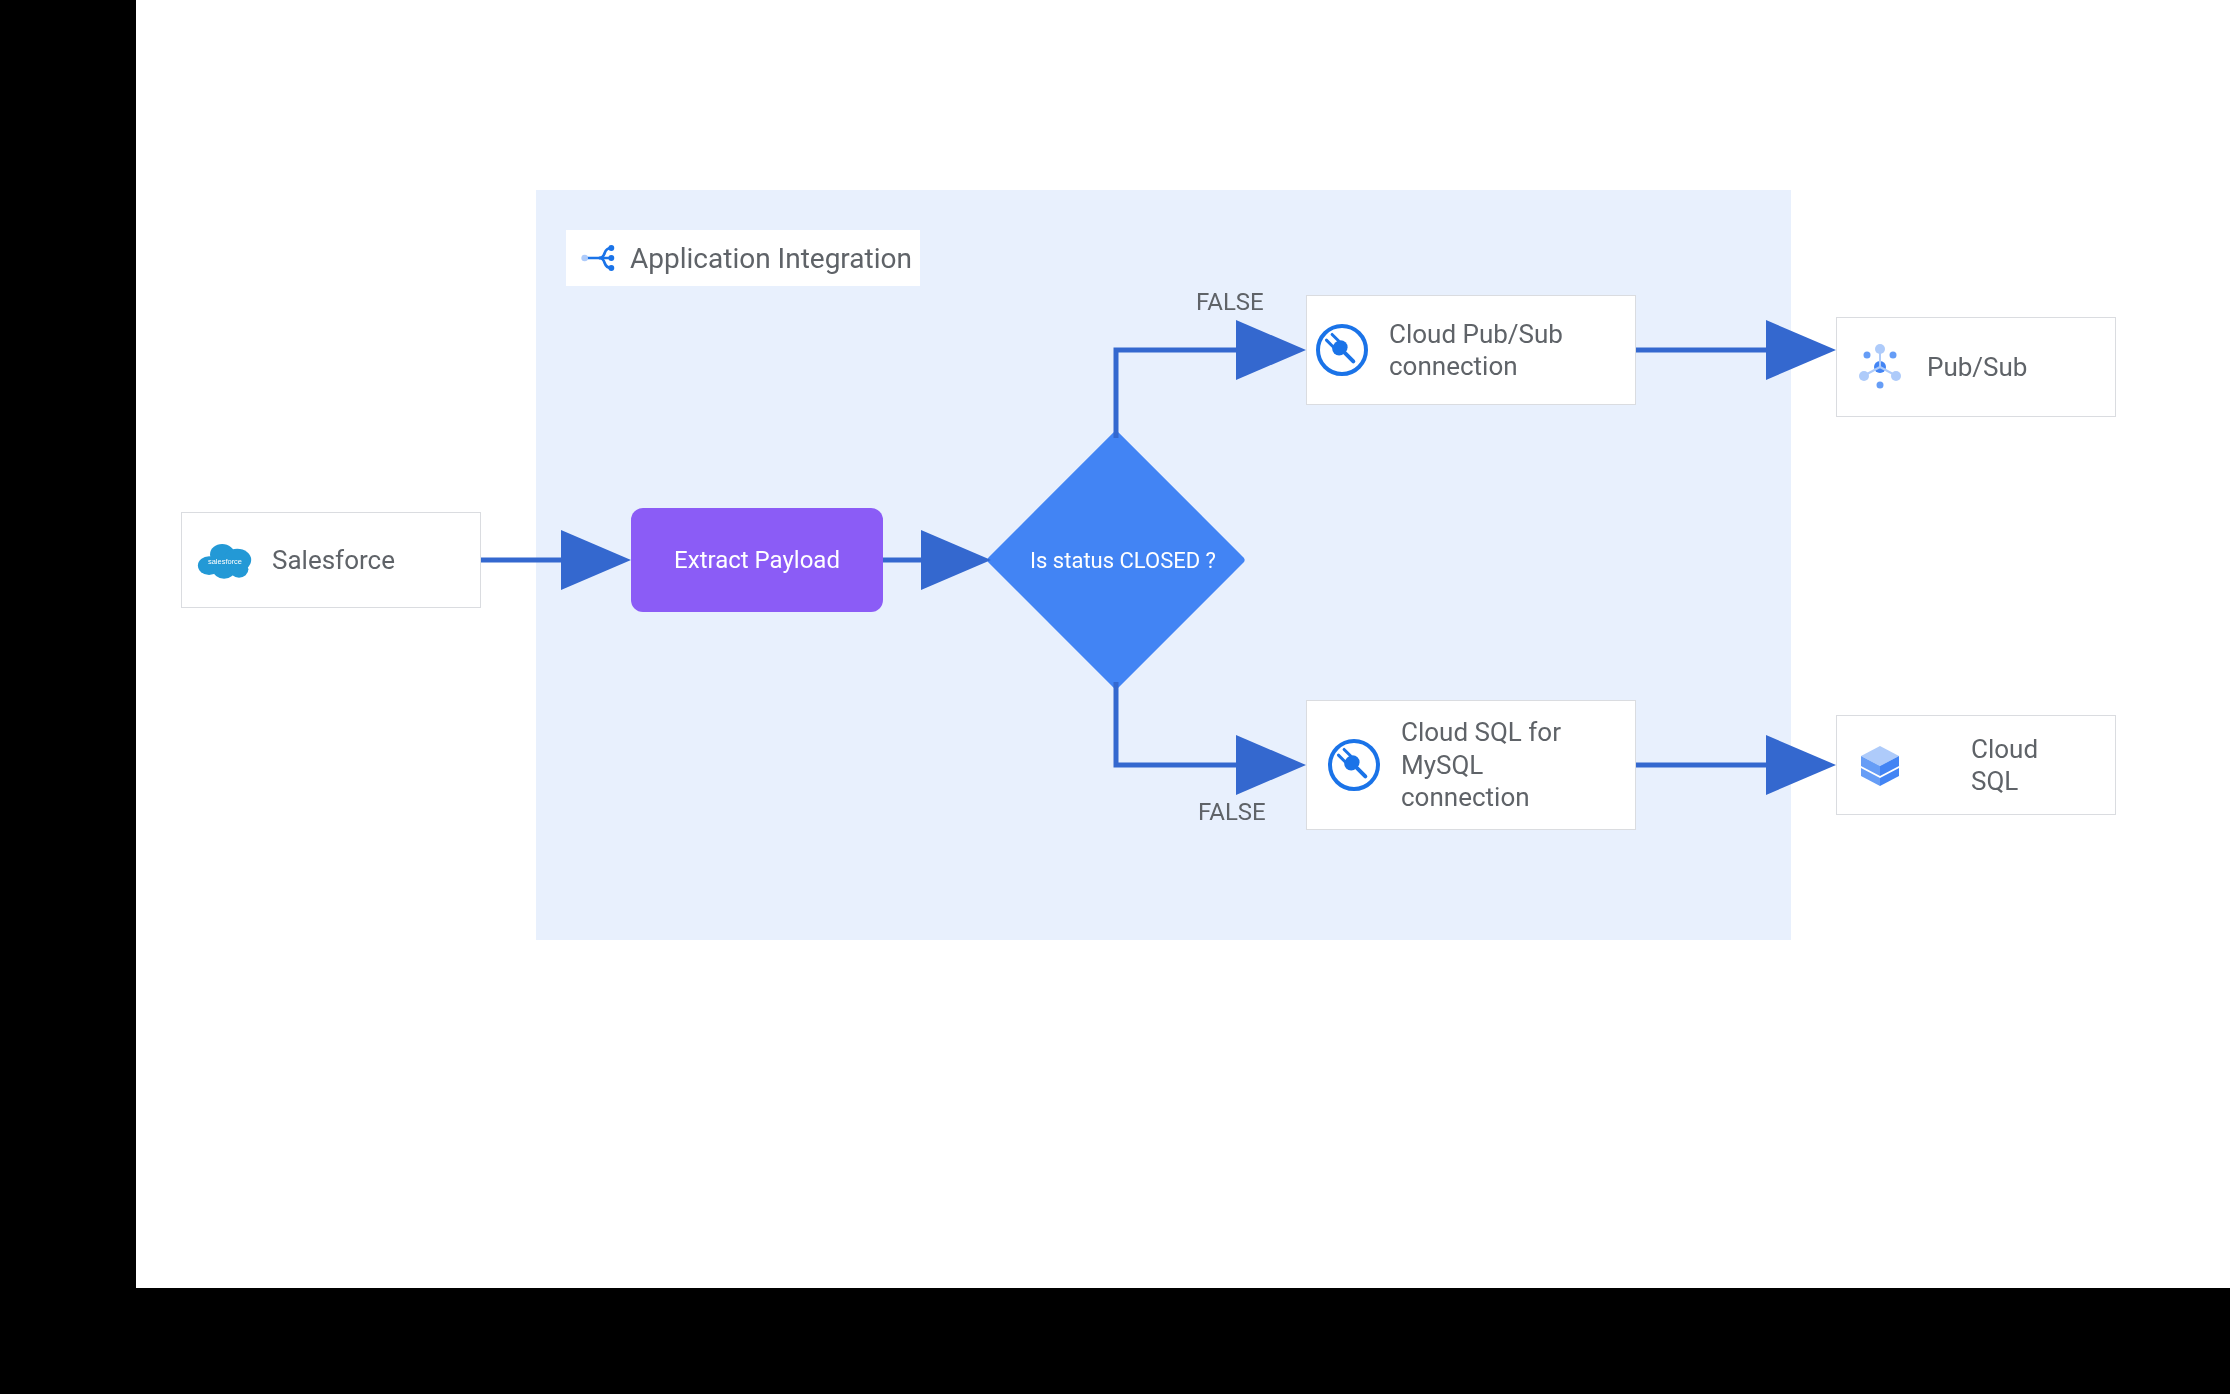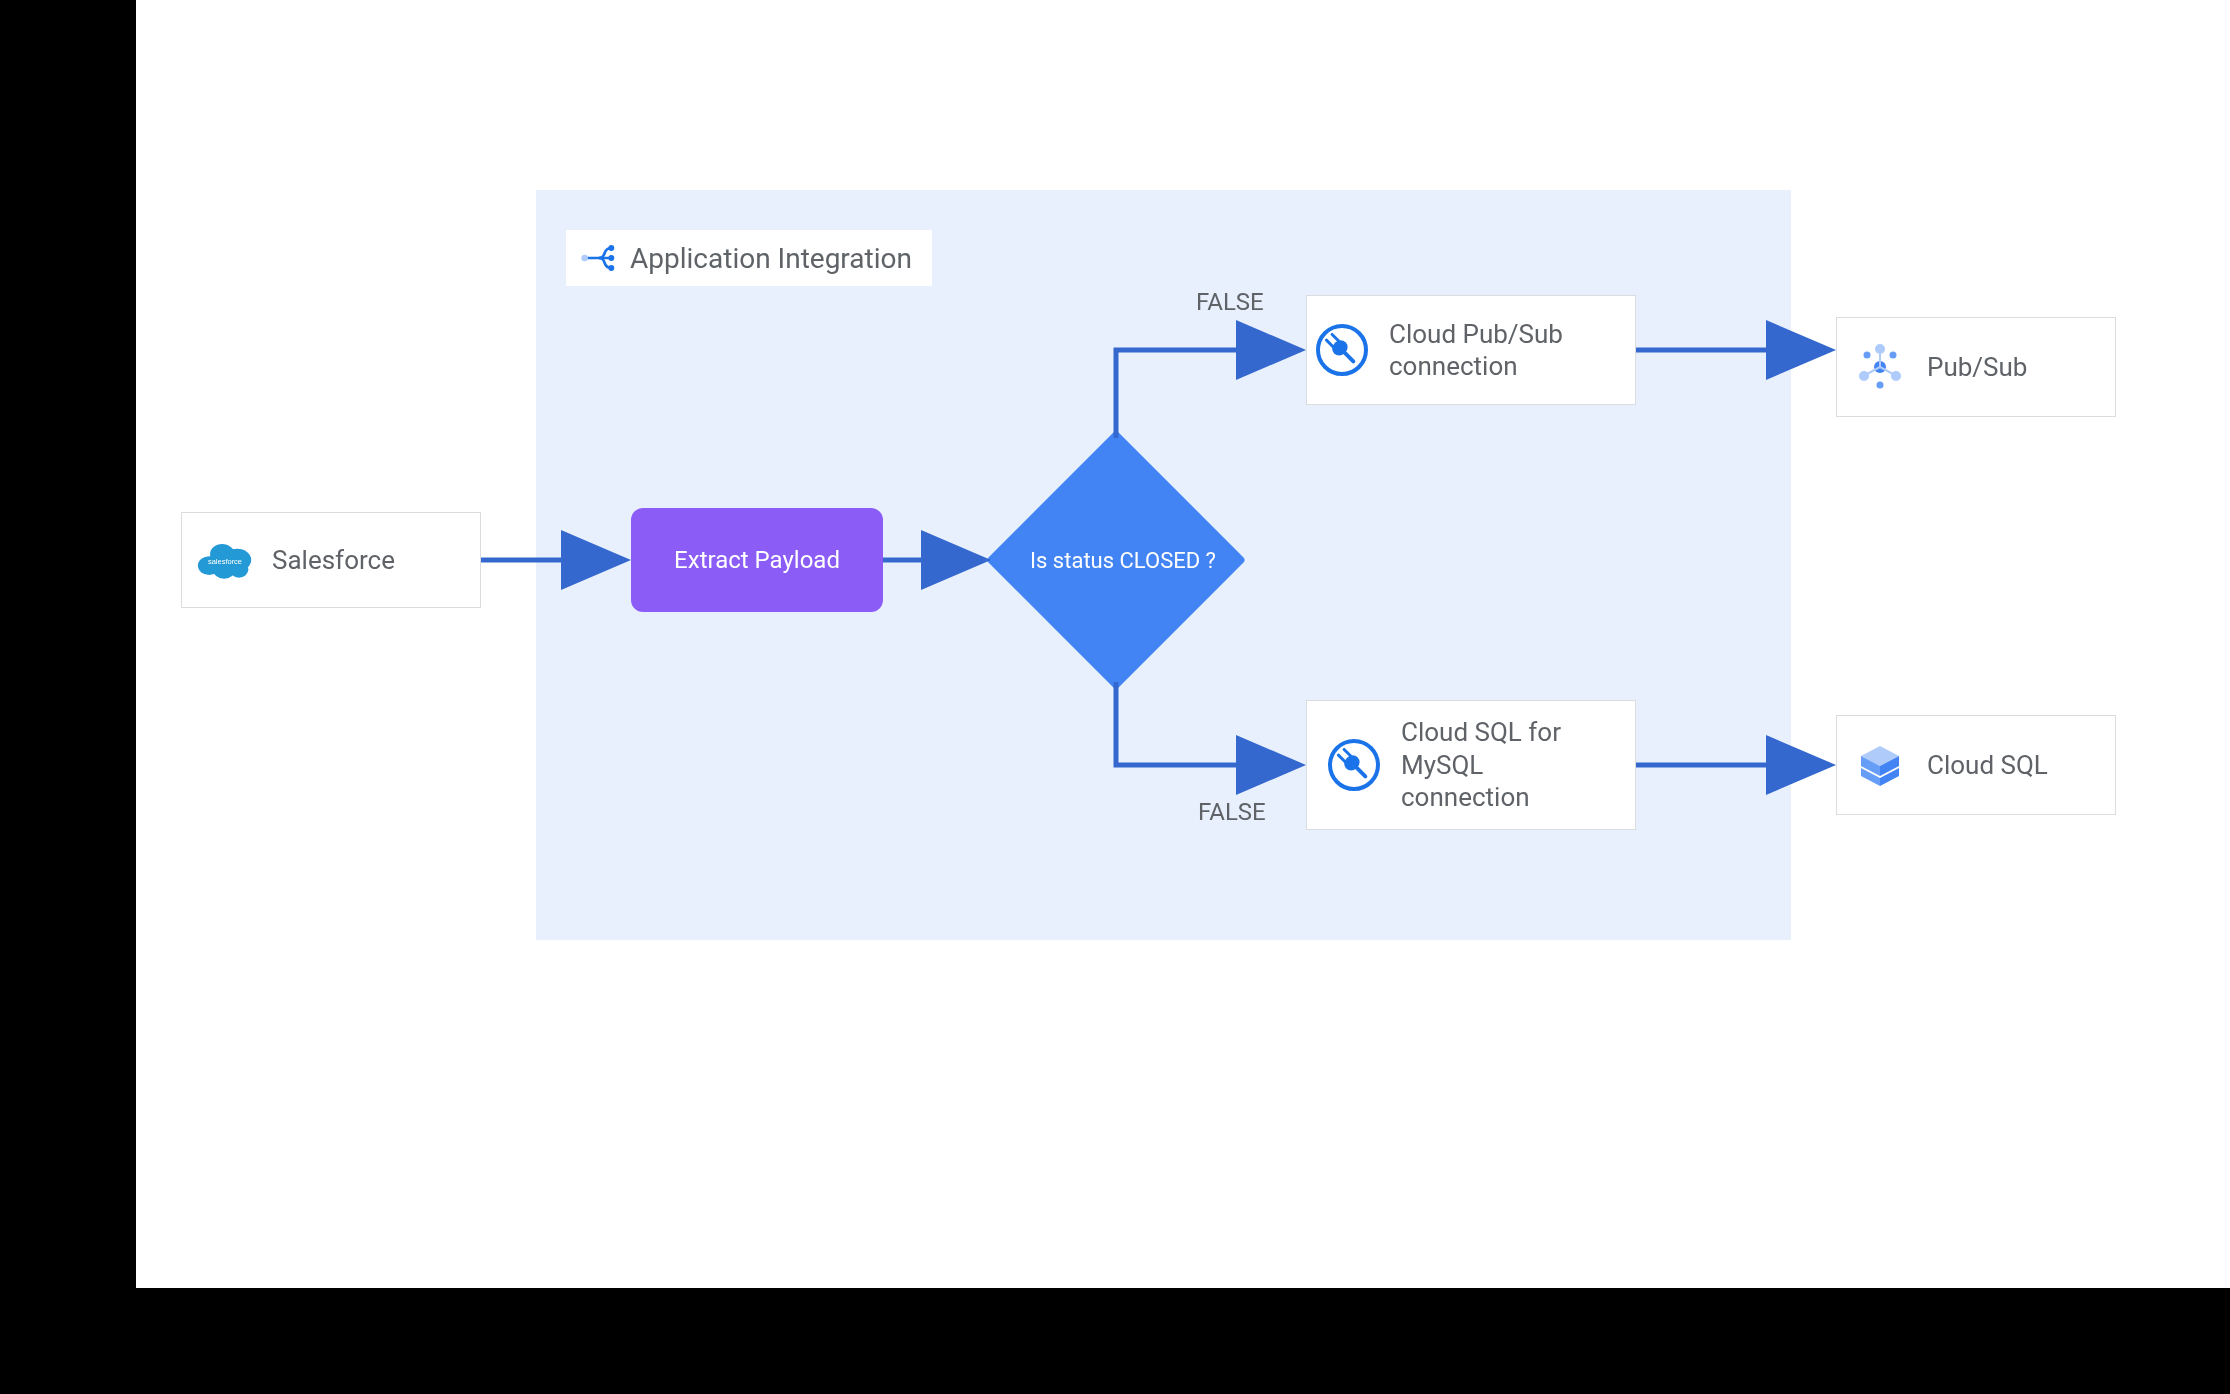--- a/index.html
+++ b/index.html
@@ -34,21 +34,21 @@
     position: absolute;
     left: 400px; top: 190px;
     width: 1255px; height: 750px;
     background: #e8f0fd;
   }
 
   .integration-label {
     position: absolute;
     left: 430px; top: 230px;
     background: #fff;
-    padding: 8px 20px 8px 12px;
+    padding: 8px 8px 8px 12px;
     display: flex;
     align-items: center;
     gap: 12px;
   }
   .integration-label svg { flex: none; }
   .integration-label span {
     color: #5f6368;
     font-size: 28px;
     font-weight: 400;
   }
@@ -235,21 +235,21 @@
       <svg width="50" height="50" viewBox="0 0 50 50">
         <g>
           <polygon points="25,6 44,16 25,26 6,16" fill="#aecbfa"></polygon>
           <polygon points="6,16 25,26 25,36 6,26" fill="#669df6"></polygon>
           <polygon points="44,16 25,26 25,36 44,26" fill="#4284f4"></polygon>
           <polygon points="6,28 25,38 25,46 6,36" fill="#669df6"></polygon>
           <polygon points="44,28 25,38 25,46 44,36" fill="#4284f4"></polygon>
         </g>
       </svg>
     </div>
-    <span class="label" style="max-width:150px;">Cloud SQL</span>
+    <span class="label" style="max-width:150px;margin-left:44px;">Cloud SQL</span>
   </div>
 
   <div class="edge-label" style="left:1060px; top:288px;">FALSE</div>
   <div class="edge-label" style="left:1062px; top:798px;">FALSE</div>
 
   <svg class="arrow" style="position:absolute; left:0; top:0;" width="2094" height="1288">
     <defs>
       <marker id="ah" markerWidth="14" markerHeight="12" refX="12" refY="6" orient="auto">
         <polygon points="0,0 14,6 0,12"></polygon>
       </marker>

